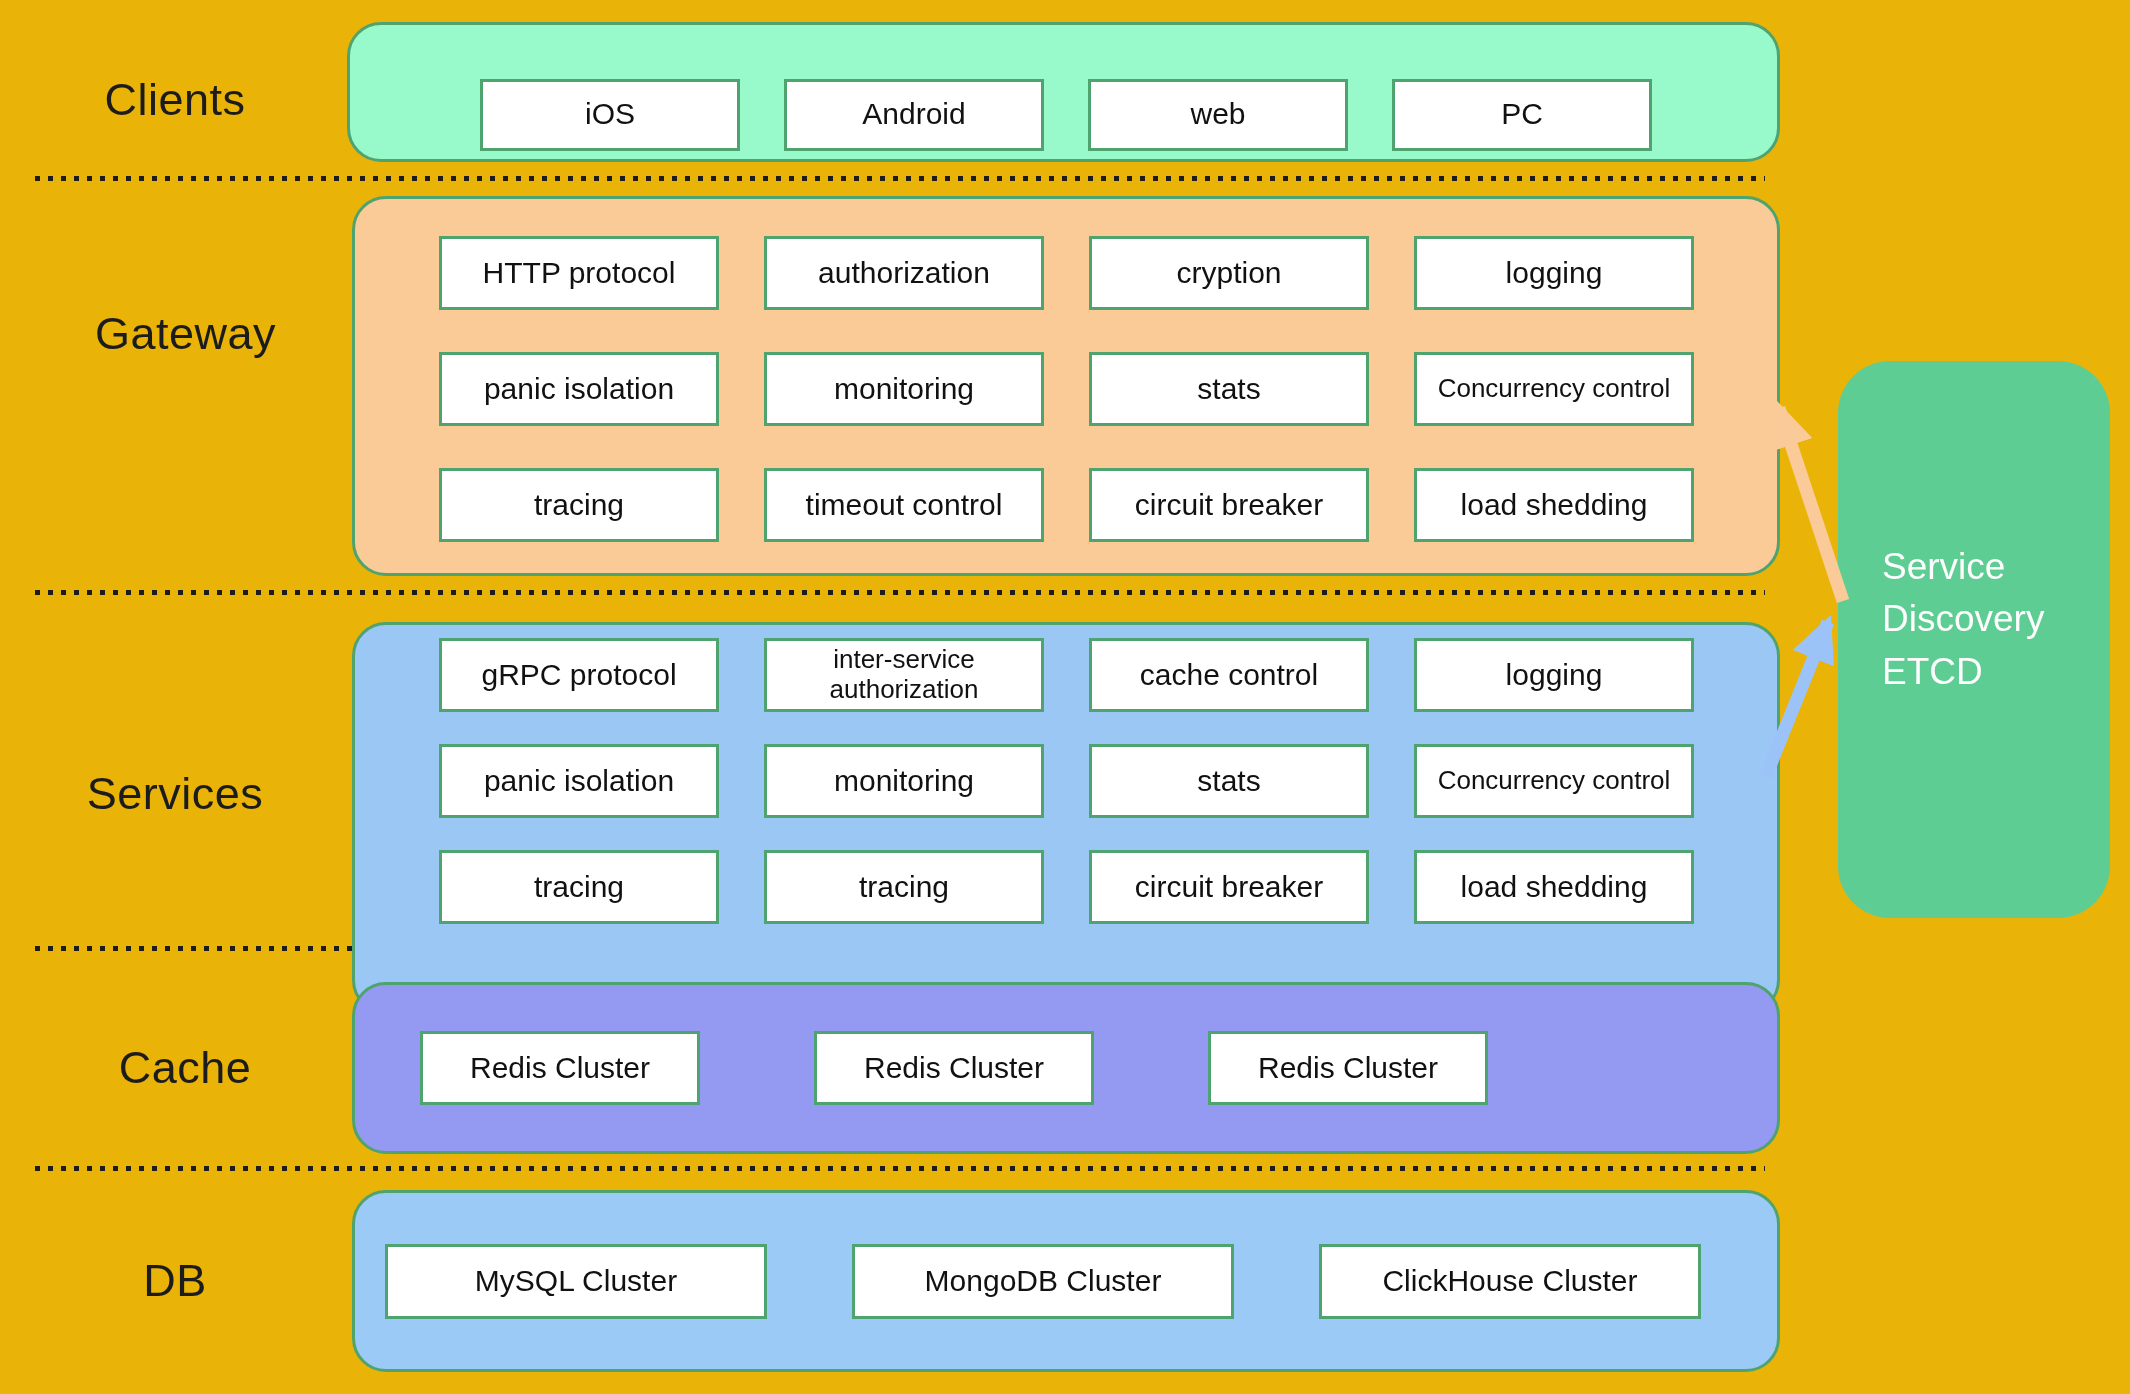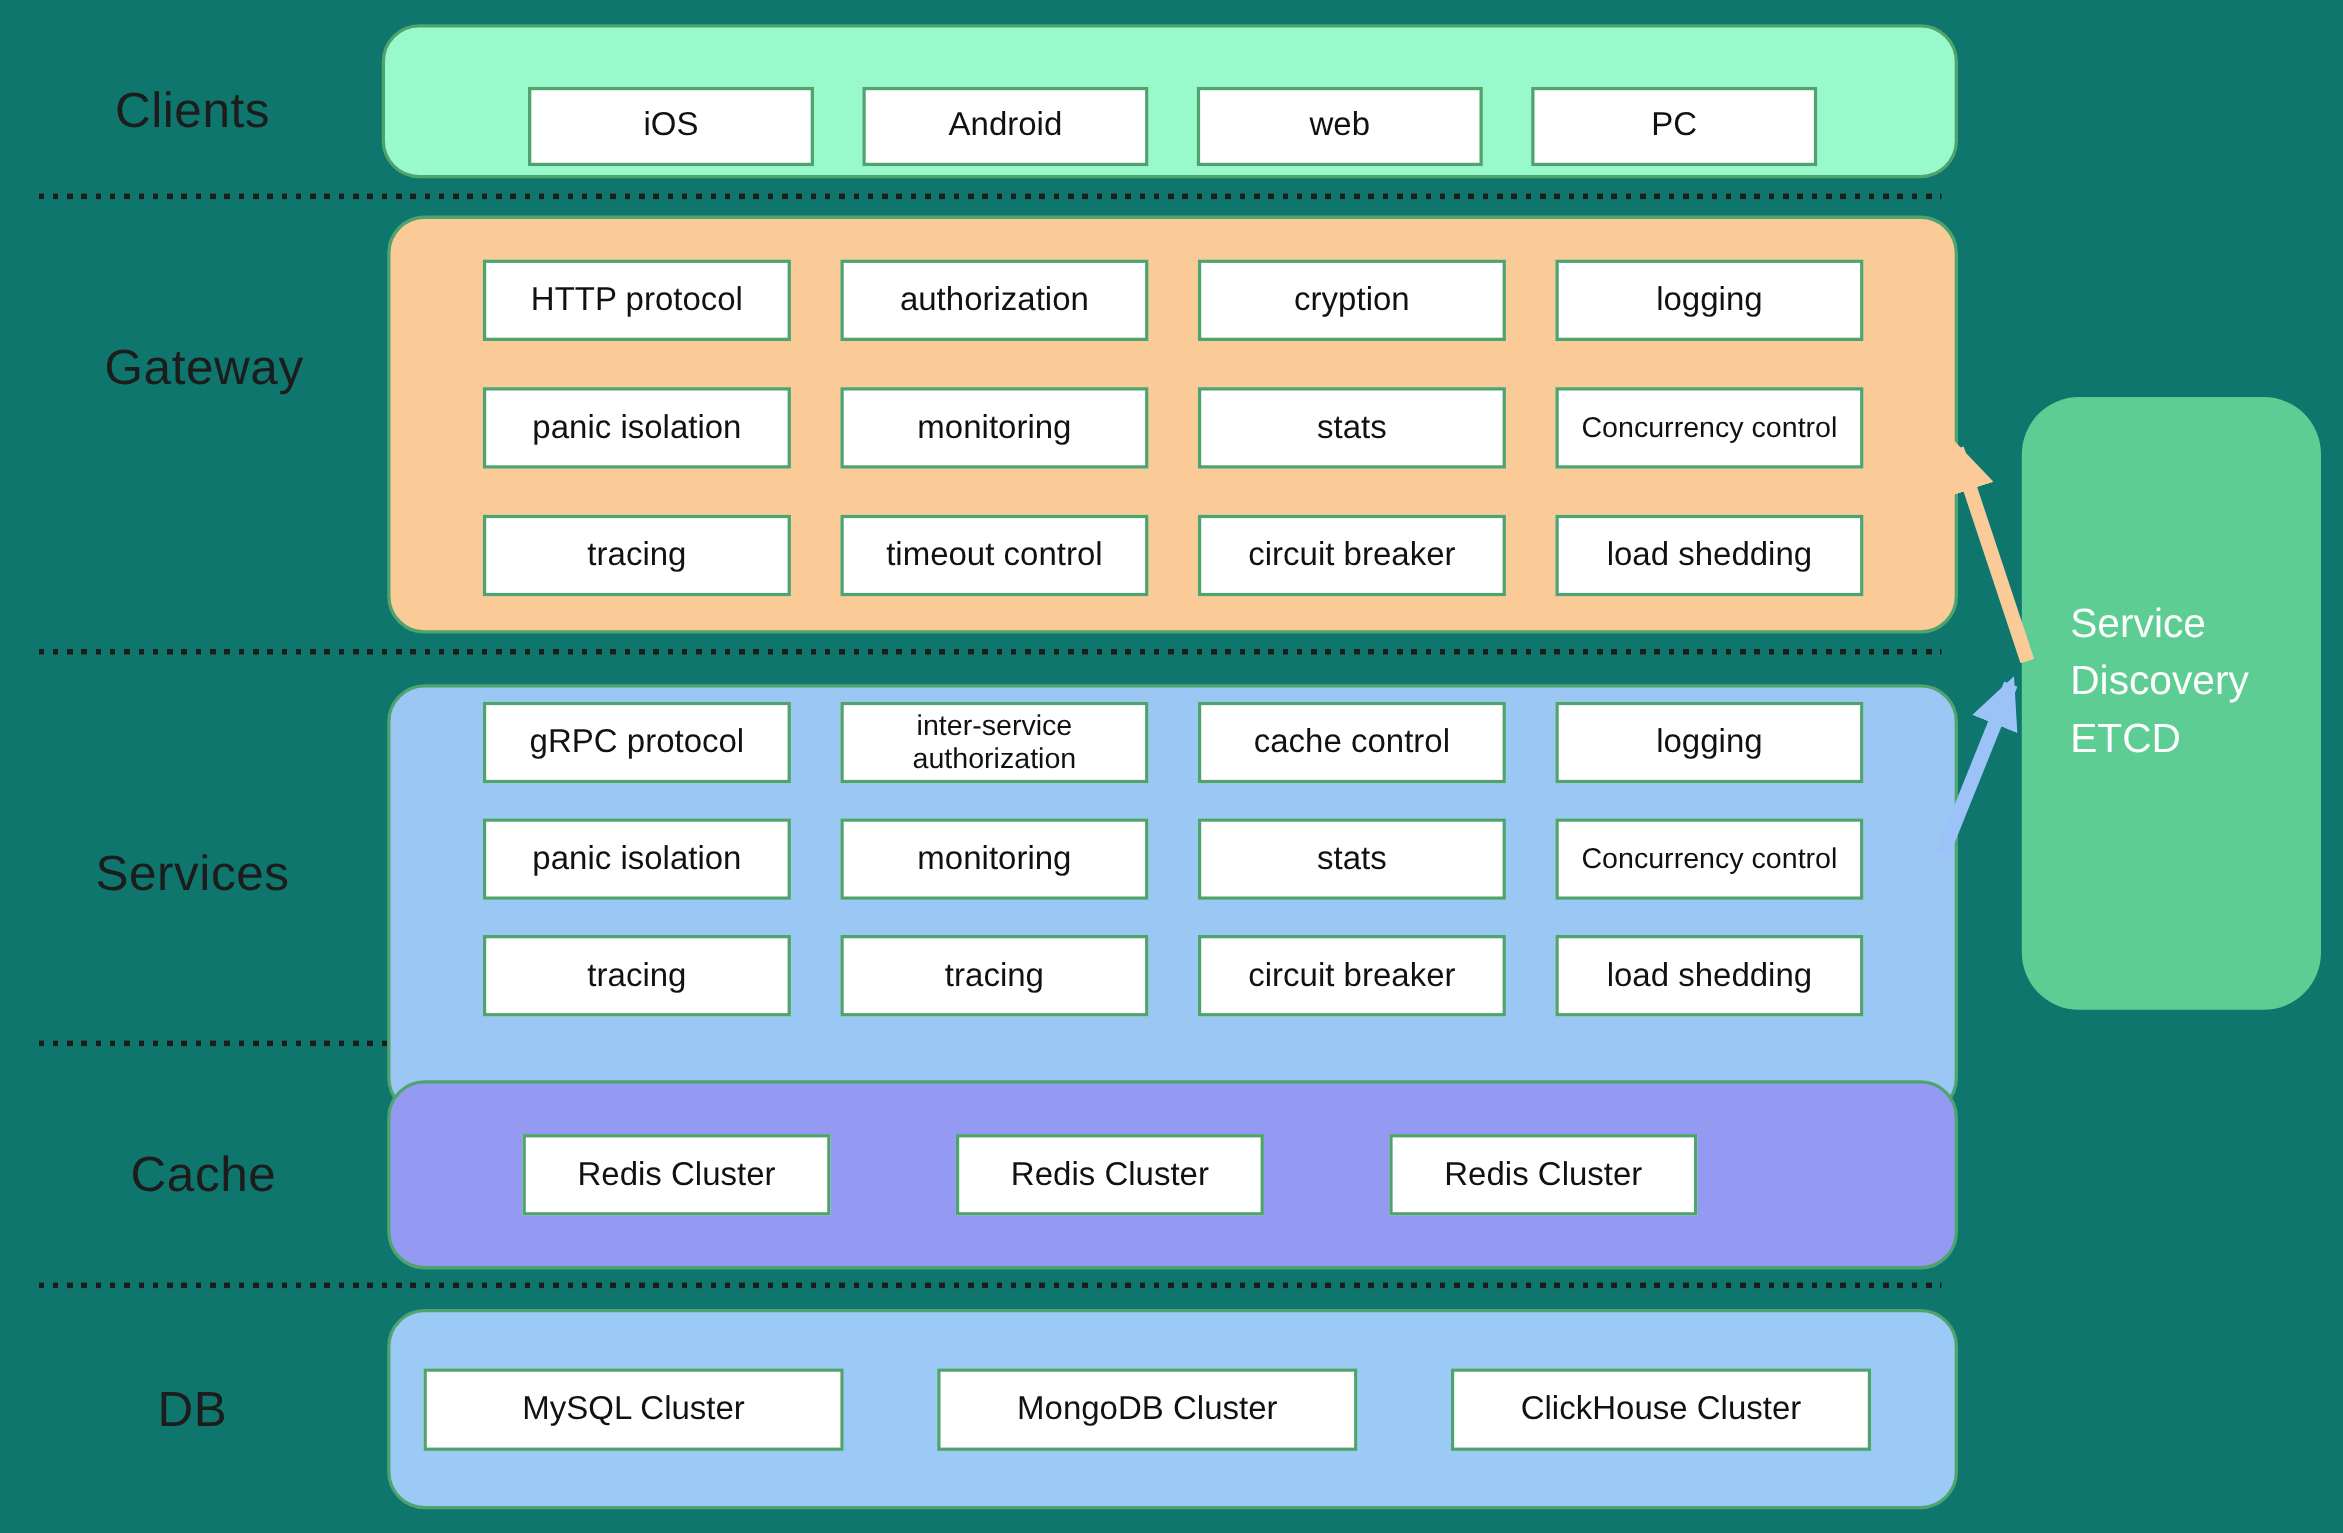--- a/index.html
+++ b/index.html
@@ -1,17 +1,17 @@
 <!DOCTYPE html>
 <html><head>
 <meta charset="utf-8">
 <style>
   html,body{margin:0;padding:0;background:#ffffff;}
   .canvas{
-    position:relative;width:2130px;height:1394px;background:#0f766e;overflow:hidden;
+    position:relative;width:2130px;height:1394px;background:#eab308;overflow:hidden;
     font-family:"Liberation Sans", sans-serif;color:#151515;
   }
   
   .layer-label{
     position:absolute;display:flex;align-items:center;justify-content:center;
     font-size:45px;color:#1c1c1c;letter-spacing:0.5px;
   }
   .clients-label{left:25px;top:30px;width:300px;height:140px;}
   .gateway-label{left:95px;top:305px;width:300px;height:160px;display:block;line-height:57px;}
   .services-label{left:25px;top:635px;width:300px;height:318px;}
@@ -22,21 +22,21 @@
   .container{position:absolute;box-sizing:border-box;border:3px solid #4FA36F;border-radius:34px;}
   .clients-box{left:347px;top:22px;width:1433px;height:140px;background:#98FACA;
     display:flex;align-items:center;gap:44px;padding-left:130px;}
   .gateway-box{left:352px;top:196px;width:1428px;height:380px;background:#FBCB97;
     display:grid;grid-template-columns:repeat(4,280px);grid-auto-rows:74px;
     column-gap:45px;row-gap:42px;padding:37px 0 0 84px;}
   .services-box{left:352px;top:622px;width:1428px;height:392px;background:#9AC7F4;
     display:grid;grid-template-columns:repeat(4,280px);grid-auto-rows:74px;
     column-gap:45px;row-gap:32px;padding:13px 0 0 84px;}
   .cache-box{left:352px;top:982px;width:1428px;height:172px;background:#9499F2;
-    display:flex;align-items:center;gap:114px;padding-left:120px;}
+    display:flex;align-items:center;gap:114px;padding-left:65px;}
   .db-box{left:352px;top:1190px;width:1428px;height:182px;background:#9CCAF6;
     display:flex;align-items:center;gap:85px;padding-left:30px;}
 
   
   .wbox{
     box-sizing:border-box;background:#ffffff;border:3px solid #4FA36F;
     display:flex;align-items:center;justify-content:center;text-align:center;
     font-size:30px;color:#111111;line-height:1.15;
   }
   .cbox{width:260px;height:72px;flex:0 0 auto;margin-top:45px;}      

